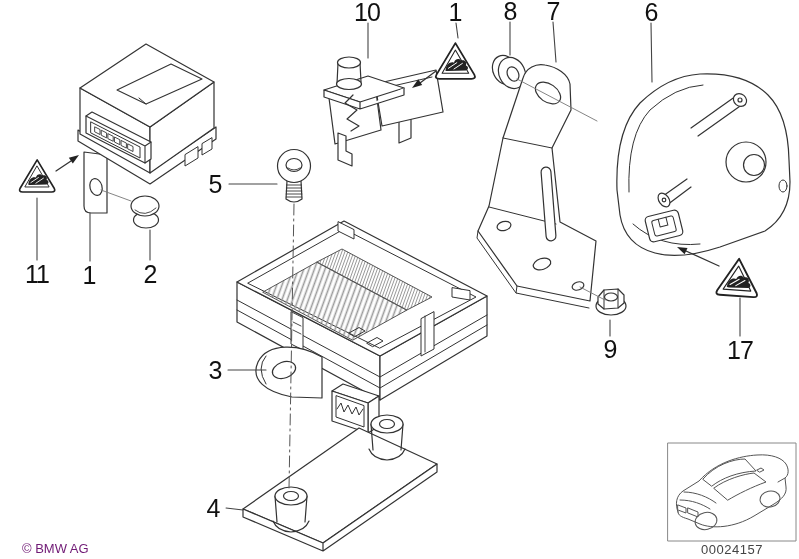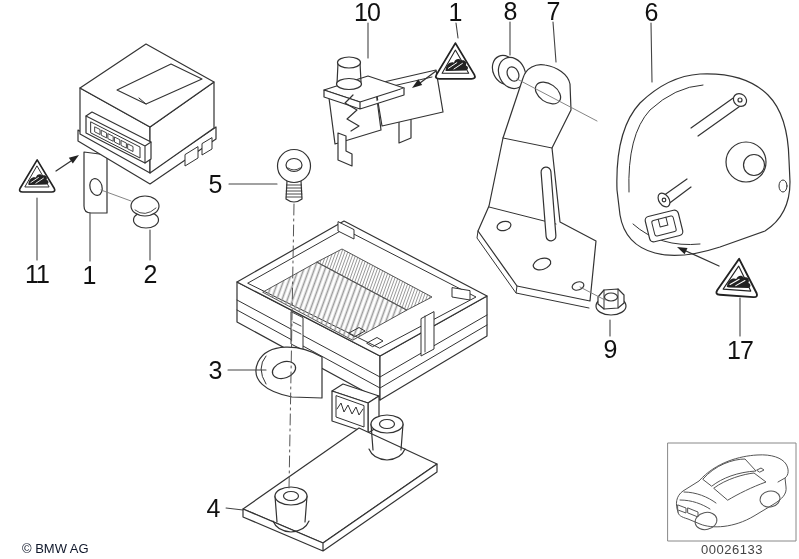--- a/index.html
+++ b/index.html
@@ -1,21 +1,21 @@
 <!DOCTYPE html>
 <html><head>
 <meta charset="utf-8">
 <style>
   html,body{margin:0;padding:0;background:#fff;}
   #stage{position:relative;width:799px;height:559px;background:#ffffff;overflow:hidden;
          font-family:"Liberation Sans", sans-serif;}
   #drawing{position:absolute;left:0;top:0;}
   .callout{position:absolute;transform:translate(-50%,-50%);font-weight:400;font-size:25px;
            color:#111;line-height:1;letter-spacing:-1px;cursor:default;}
-  .copyright{position:absolute;left:22px;top:541px;font-size:13px;color:#0f172a;}
+  .copyright{position:absolute;left:22px;top:541px;font-size:13px;color:#701a75;}
   .imgnum{position:absolute;left:668px;top:542px;width:128px;text-align:center;
           font-size:13px;color:#444;letter-spacing:0.5px;}
 </style>
 </head>
 <body>
 
 <div id="stage">
 
 <svg id="drawing" width="799" height="559" viewBox="0 0 799 559" fill="none" stroke="#333" stroke-width="1.2" stroke-linejoin="round" stroke-linecap="round">
 
@@ -240,15 +240,15 @@
 <div class="callout" style="left:215px;top:184px">5</div>
 <div class="callout" style="left:367px;top:12px">10</div>
 <div class="callout" style="left:455px;top:12px">1</div>
 <div class="callout" style="left:510px;top:11px">8</div>
 <div class="callout" style="left:553px;top:11px">7</div>
 <div class="callout" style="left:651px;top:12px">6</div>
 <div class="callout" style="left:610px;top:349px">9</div>
 <div class="callout" style="left:740px;top:350px">17</div>
 
 <div class="copyright">© BMW AG</div>
-<div class="imgnum">00026133</div>
+<div class="imgnum">00024157</div>
 
 </div>
 
 </body></html>

